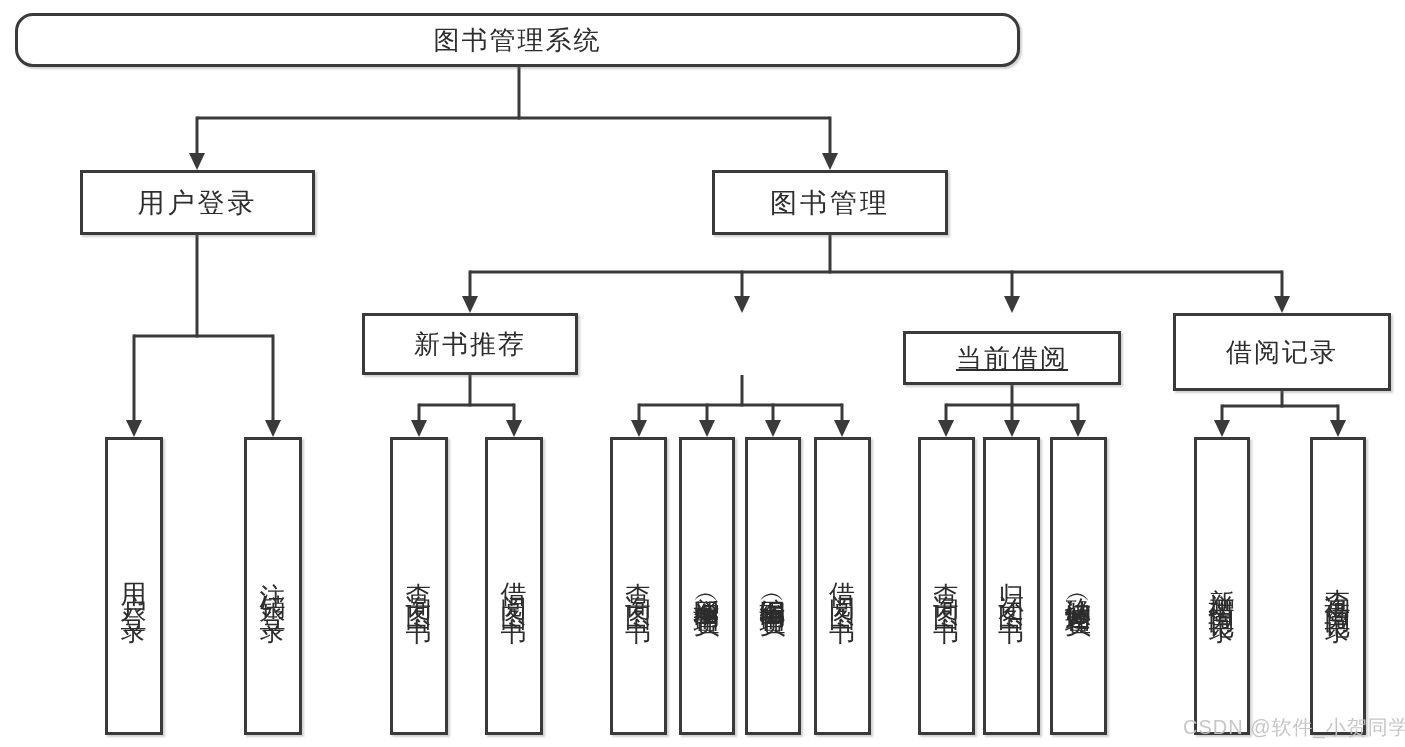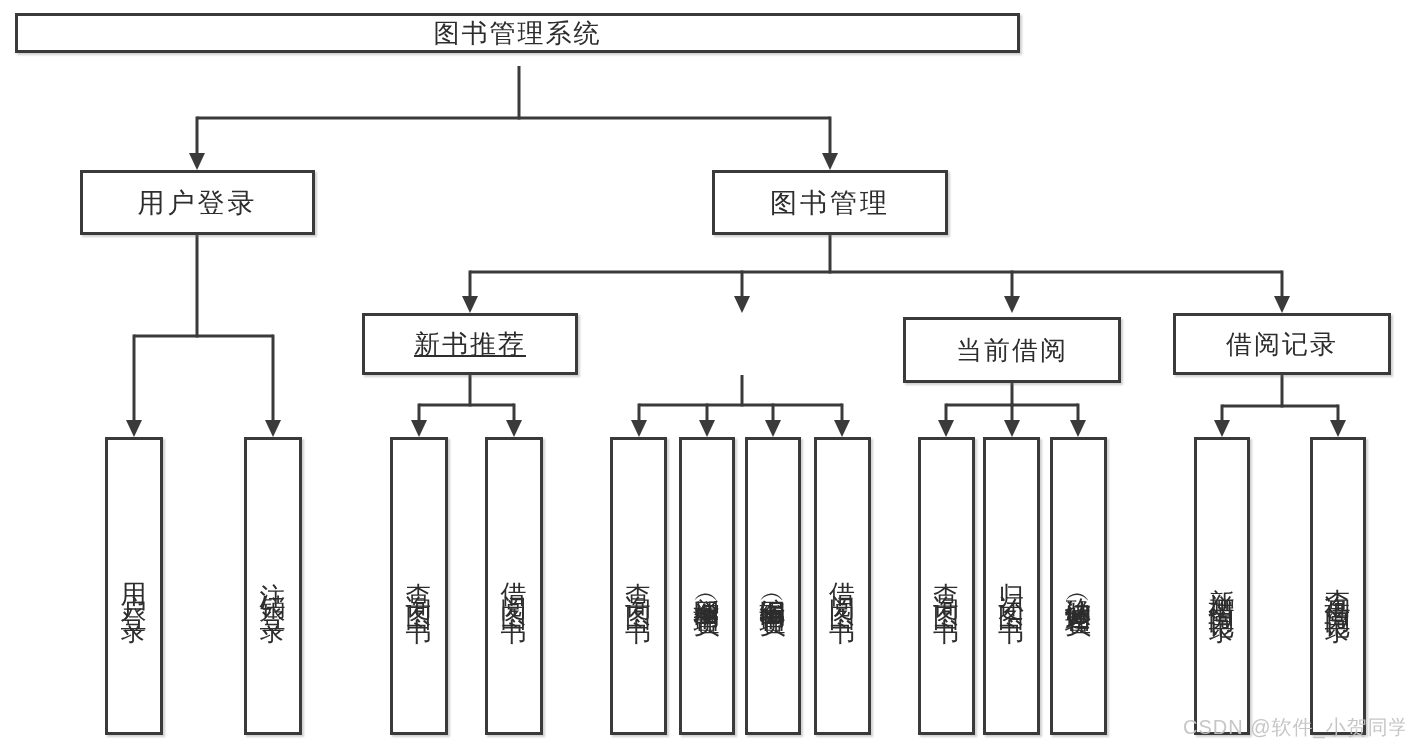--- a/index.html
+++ b/index.html
@@ -138,28 +138,28 @@
     <g>
       <line x1="1282" y1="375" x2="1282" y2="407.5"></line>
       <line x1="1222" y1="406" x2="1338" y2="406"></line>
       <line x1="1222" y1="404.5" x2="1222" y2="421"></line>
       <polygon points="1214,420 1230,420 1222,437"></polygon>
       <line x1="1338" y1="404.5" x2="1338" y2="421"></line>
       <polygon points="1330,420 1346,420 1338,437"></polygon>
     </g>
   </svg>
 
-  <div class="node hnode" style="left:15px; top:13px; width:1005px; height:40px;">图书管理系统</div>
+  <div class="node hnode" style="left:15px; top:13px; width:1005px; height:54px;border-radius:18px;">图书管理系统</div>
 
   <div class="node hnode l2" style="left:80px; top:170px; width:235px; height:65px;">用户登录</div>
   <div class="node hnode l2" style="left:712px; top:170px; width:236px; height:65px;text-align:center;">图书管理</div>
 
-  <div class="node hnode" style="left:362px; top:313px; width:216px; height:62px;text-decoration:underline;">新书推荐</div>
-  <div class="node hnode" style="left:903px; top:317px; width:218px; height:66px;">当前借阅</div>
-  <div class="node hnode" style="left:1173px; top:313px; width:218px; height:62px;">借阅记录</div>
+  <div class="node hnode" style="left:362px; top:313px; width:216px; height:62px;">新书推荐</div>
+  <div class="node hnode" style="left:903px; top:331px; width:218px; height:54px;text-decoration:underline;">当前借阅</div>
+  <div class="node hnode" style="left:1173px; top:313px; width:218px; height:78px;">借阅记录</div>
 
   <div class="node vnode sp4" style="left:105px; top:437px; width:58px; height:298px;">用户登录</div>
   <div class="node vnode sp4" style="left:244px; top:437px; width:58px; height:298px;">注销登录</div>
 
   <div class="node vnode sp4" style="left:390px; top:437px; width:58px; height:298px;">查询图书</div>
   <div class="node vnode sp4" style="left:485px; top:437px; width:58px; height:298px;">借阅图书</div>
 
   <div class="node vnode sp4" style="left:610px; top:437px; width:57px; height:298px;">查询图书</div>
   <div class="node vnode sp9" style="left:679px; top:437px; width:56px; height:298px;">新增图书（管理员）</div>
   <div class="node vnode sp9" style="left:745px; top:437px; width:56px; height:298px;">编辑图书（管理员）</div>

